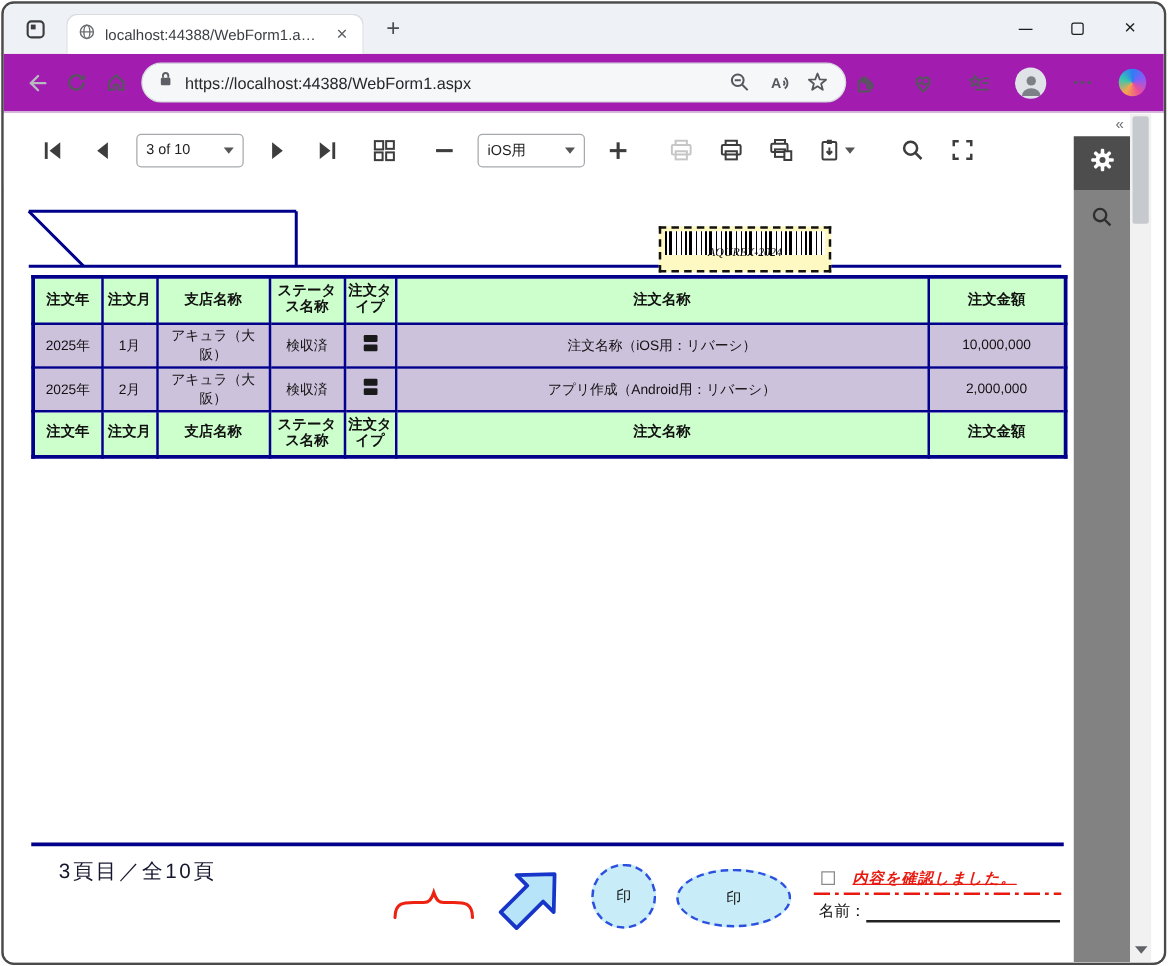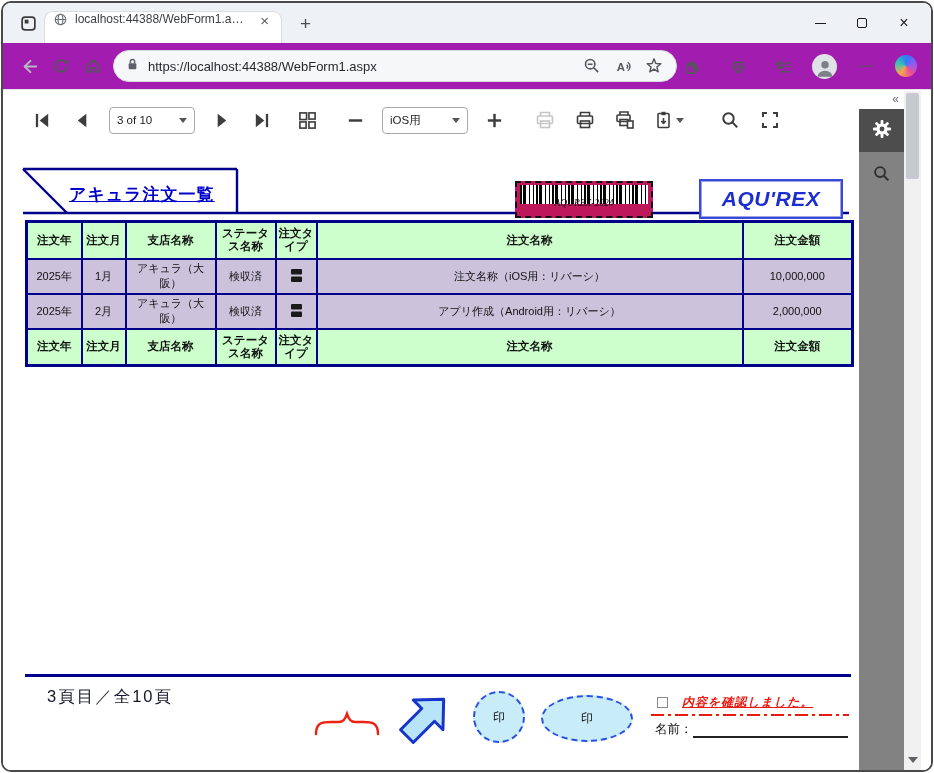--- a/index.html
+++ b/index.html
@@ -7,23 +7,23 @@
   body { width:934px; height:773px; position:relative;
          font-family:"Liberation Sans","DejaVu Sans",sans-serif; }
 
   .window { position:absolute; inset:1px; border:2px solid #4a4a4a; border-radius:10px;
             overflow:hidden; background:#fff; }
 
   
   .tabstrip { height:40px; background:#eef1f5; display:flex; align-items:center; position:relative; }
   .tab-actions { width:30px; height:30px; margin-left:10px; display:flex; align-items:center;
                  justify-content:center; border-radius:6px; cursor:pointer; }
-  .tab { width:238px; height:32px; margin-top:8px; margin-left:1px; background:#fff;
+  .tab { width:238px; height:32px; margin-top:8px; margin-left:10px; background:#fff;
          border:1px solid #d9dce1; border-bottom:none; border-radius:9px 9px 0 0;
-         display:flex; align-items:flex-start; padding:0 8px; gap:7px; }
+         display:flex; align-items:center; padding:0 8px; gap:7px; }
   .tab-title { font-size:12px; color:#3b3e43; white-space:nowrap; overflow:hidden;
                text-overflow:ellipsis; flex:1; }
   .tab-close { font-size:15px; color:#5a5d62; line-height:1; padding:1px 4px; border-radius:4px; }
   .newtab { font-size:19px; color:#4a4d52; margin-left:10px; padding:0 8px; line-height:1; }
   .win-controls { position:absolute; right:6px; top:0; height:40px; display:flex; align-items:center; }
   .win-controls > span { width:42px; height:30px; display:flex; align-items:center;
                          justify-content:center; color:#1c1c1c; font-size:16px; }
   .min-glyph { width:11px; height:0; border-top:1.4px solid #1c1c1c; display:inline-block; }
   .max-glyph { width:10px; height:10px; border:1.4px solid #1c1c1c; border-radius:2px; display:inline-block; }
 
@@ -66,22 +66,22 @@
   .scroll-thumb { position:absolute; top:2px; left:2px; right:2px; height:86px; background:#c6c9ce; border-radius:2px; }
   .scroll-down { position:absolute; bottom:7px; left:50%; transform:translateX(-50%);
                  width:0; height:0; border-left:5px solid transparent; border-right:5px solid transparent;
                  border-top:6px solid #5f6267; }
 
   
   .report { position:absolute; left:18px; top:70px; width:834px; height:605px; background:#fff; }
   .band-lines { position:absolute; left:0; top:6px; }
   .report-title { position:absolute; left:48px; top:22px; font-size:17px; font-weight:bold;
                   color:var(--accent-blue,#0000cc); text-decoration:underline; letter-spacing:1px; }
-  .barcode { position:absolute; left:494px; top:20px; width:138px; height:37px;
-             border:2px dashed #111; padding:2px 3px 0; background:#be185d; }
+  .barcode { position:absolute; left:506px; top:20px; width:138px; height:37px;
+             border:2px dashed #111; padding:2px 3px 0; background:#fef9c3; }
   .bars { height:19px;
           background:repeating-linear-gradient(90deg,#000 0 2px,#fff 2px 3px,#000 3px 6px,#fff 6px 9px,#000 9px 10px,#fff 10px 13px,#000 13px 14px,#fff 14px 16px); }
   .barcode-label { margin-top:-6px; text-align:center; font-size:9.5px; font-style:italic;
                    font-family:"Liberation Serif","DejaVu Serif",serif; background:transparent; color:#111; }
   .logo-box { position:absolute; left:678px; top:18px; width:144px; height:40px;
               border:2.5px solid #3a49d6; box-shadow:inset 0 0 0 1px #9aa3e2;
               display:flex; align-items:center; justify-content:center; background:#fff; }
   .logo-text { font-size:21px; font-weight:bold; font-style:italic; color:var(--logo-blue,#1b2fd0);
                letter-spacing:0.5px; }
 
@@ -331,28 +331,24 @@
 
     <div class="report">
       <svg class="band-lines" width="830" height="50">
         <g stroke="#00008b" stroke-width="2.4" fill="none">
           <line x1="2" y1="2" x2="216" y2="2"></line>
           <line x1="216" y1="2" x2="216" y2="46"></line>
           <line x1="2" y1="2" x2="46" y2="46"></line>
           <line x1="2" y1="46" x2="828" y2="46"></line>
         </g>
       </svg>
-      <div class="report-title">アキュラ注文一覧</div>
 
       <div class="barcode">
         <div class="bars"></div>
         <div class="barcode-label">AQUREX-2024</div>
-      </div>
-      <div class="logo-box">
-        <span class="logo-text">AQU'REX</span>
       </div>
 
       <table class="order">
         <colgroup>
           <col style="width:55px">
             <col style="width:44px">
             <col style="width:90px">
           <col style="width:60px">
             <col style="width:41px">
             <col style="width:426px">

